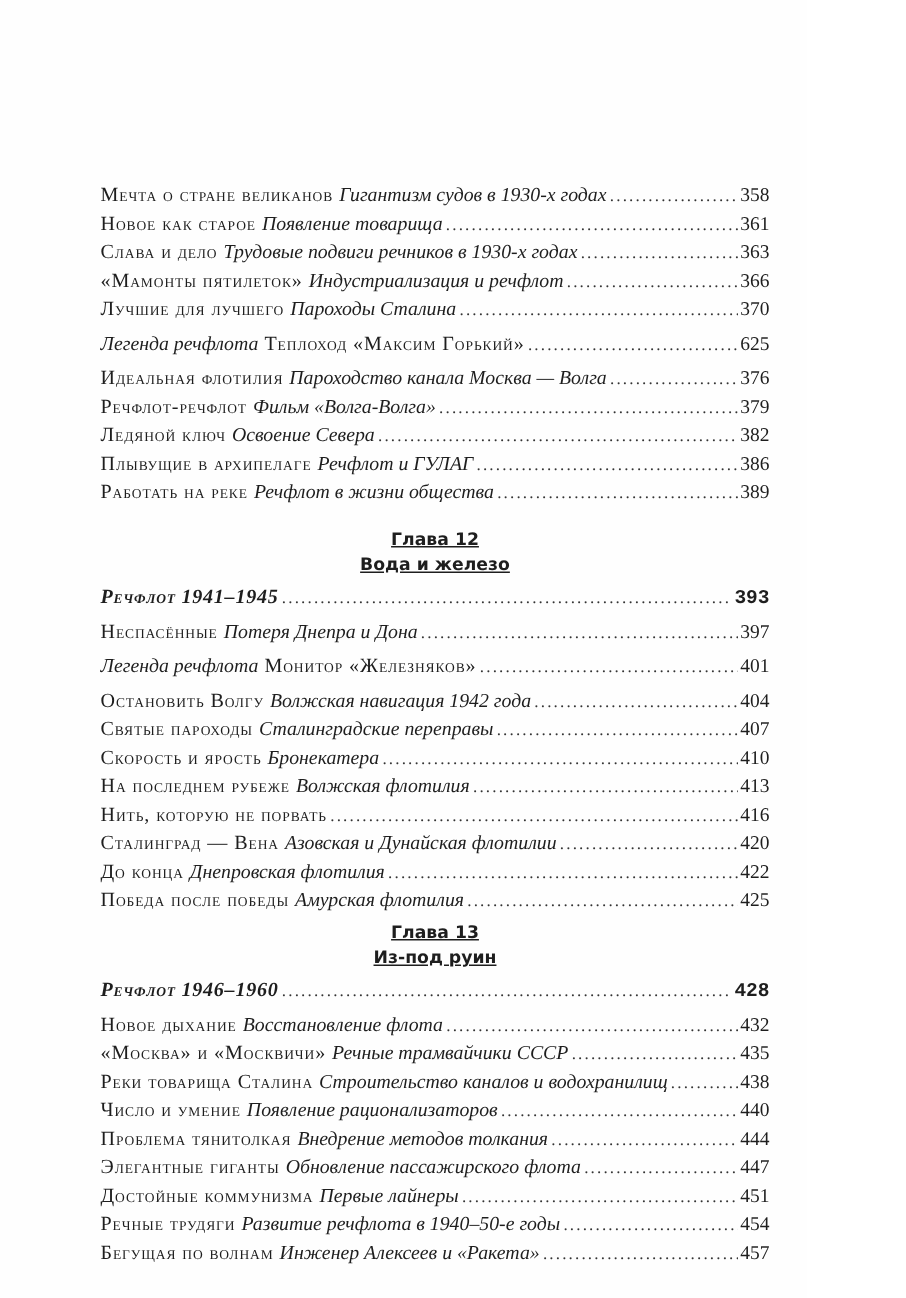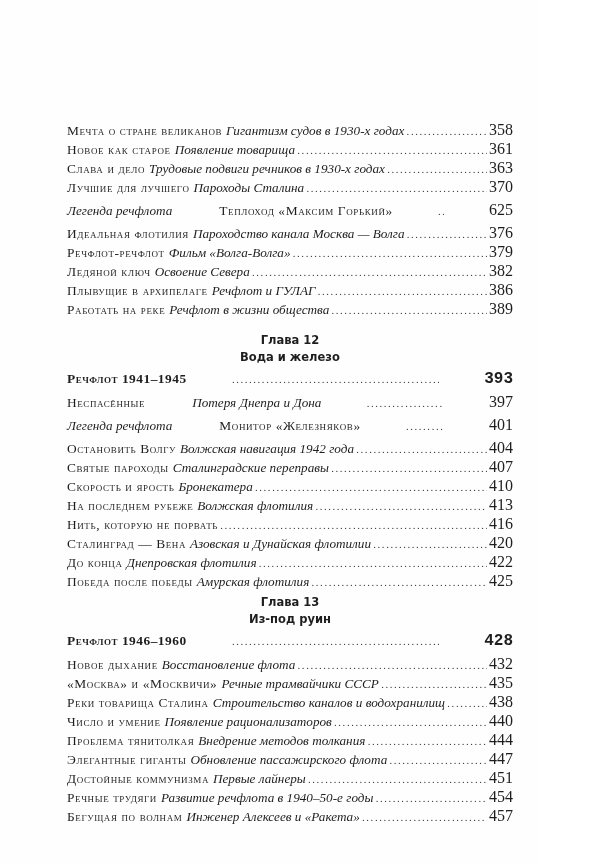--- a/index.html
+++ b/index.html
@@ -2,30 +2,30 @@
 <html><head>
 <meta charset="utf-8">
 <style>
   html, body { margin: 0; padding: 0; background: #ffffff; }
   body { width: 604px; height: 865px; position: relative; overflow: hidden;
          font-family: "DejaVu Serif", "Liberation Serif", serif; color: #1e1e1e; }
   .page { position: absolute; left: 0; top: 0; width: 538px; height: 865px; background: #fefefe; }
   .toc { position: absolute; left: 67px; width: 446px; top: 120px; }
   .row { display: flex; align-items: baseline; height: 19px; font-size: 12.2px; line-height: 19px; white-space: nowrap; }
   .row.gap-before { margin-top: 4px; }
-  .row.gap-after { margin-bottom: 3px; gap: 43px; }
+  .row.gap-after { margin-bottom: 3px; }
   .title { font-family: "Liberation Serif", serif; font-variant: small-caps; letter-spacing: 0.6px; font-size: 13.4px; }
   .subtitle { font-family: "Liberation Serif", serif; font-style: italic; font-size: 13.2px; margin-left: 4px; }
   .row.lead-italic .subtitle { margin-left: 0; margin-right: 4px; }
   .leader { flex: 1; overflow: hidden; margin: 0 2px; color: #333; font-size: 10px; letter-spacing: 1.1px; }
   .leader::before { content: "........................................................................................................................................................................................................................................................................................................................"; }
-  .page-num { font-family: "Liberation Serif", serif; font-size: 16px; min-width: 18px; text-align: right; }
-  .row.summary .title { font-weight: bold; letter-spacing: 0.5px; }
+  .page-num { font-family: "Liberation Serif", serif; font-size: 13px; min-width: 18px; text-align: right; }
+  .row.summary .title { font-weight: bold; letter-spacing: 0.5px; font-style: italic; }
   .row.summary .page-num { font-weight: bold; font-family: Liberation Mono, monospace; }
-  .chapter-head { text-align: center; font-family: "DejaVu Sans", "Liberation Sans", sans-serif; font-weight: bold; font-size: 11.5px; line-height: 17px; color: #1e1e1e; }
+  .chapter-head { text-align: center; font-family: "DejaVu Sans", "Liberation Sans", sans-serif; font-weight: bold; font-size: 11.5px; line-height: 17px; color: #1e1e1e; text-decoration: underline; }
   .chapter-block { margin-top: 14px; margin-bottom: 3px; }
 </style>
 </head>
 <body>
 
 <div class="page">
   <div class="toc">
 
     <div class="row">
         <span class="title">Мечта о стране великанов</span>
@@ -37,20 +37,26 @@
         <span class="title">Новое как старое</span>
         <span class="subtitle">Появление товарища</span>
         <span class="leader"></span>
         <span class="page-num">361</span>
       </div>
     <div class="row">
         <span class="title">Слава и дело</span>
         <span class="subtitle">Трудовые подвиги речников в 1930-х годах</span>
         <span class="leader"></span>
         <span class="page-num">363</span>
+      </div>
+    <div class="row">
+        <span class="title">«Мамонты пятилеток»</span>
+        <span class="subtitle">Индустриализация и речфлот</span>
+        <span class="leader"></span>
+        <span class="page-num">366</span>
       </div>
     <div class="row">
         <span class="title">Лучшие для лучшего</span>
         <span class="subtitle">Пароходы Сталина</span>
         <span class="leader"></span>
         <span class="page-num">370</span>
       </div>
 
     <div class="row lead-italic gap-before gap-after">
         <span class="subtitle">Легенда речфлота</span>

